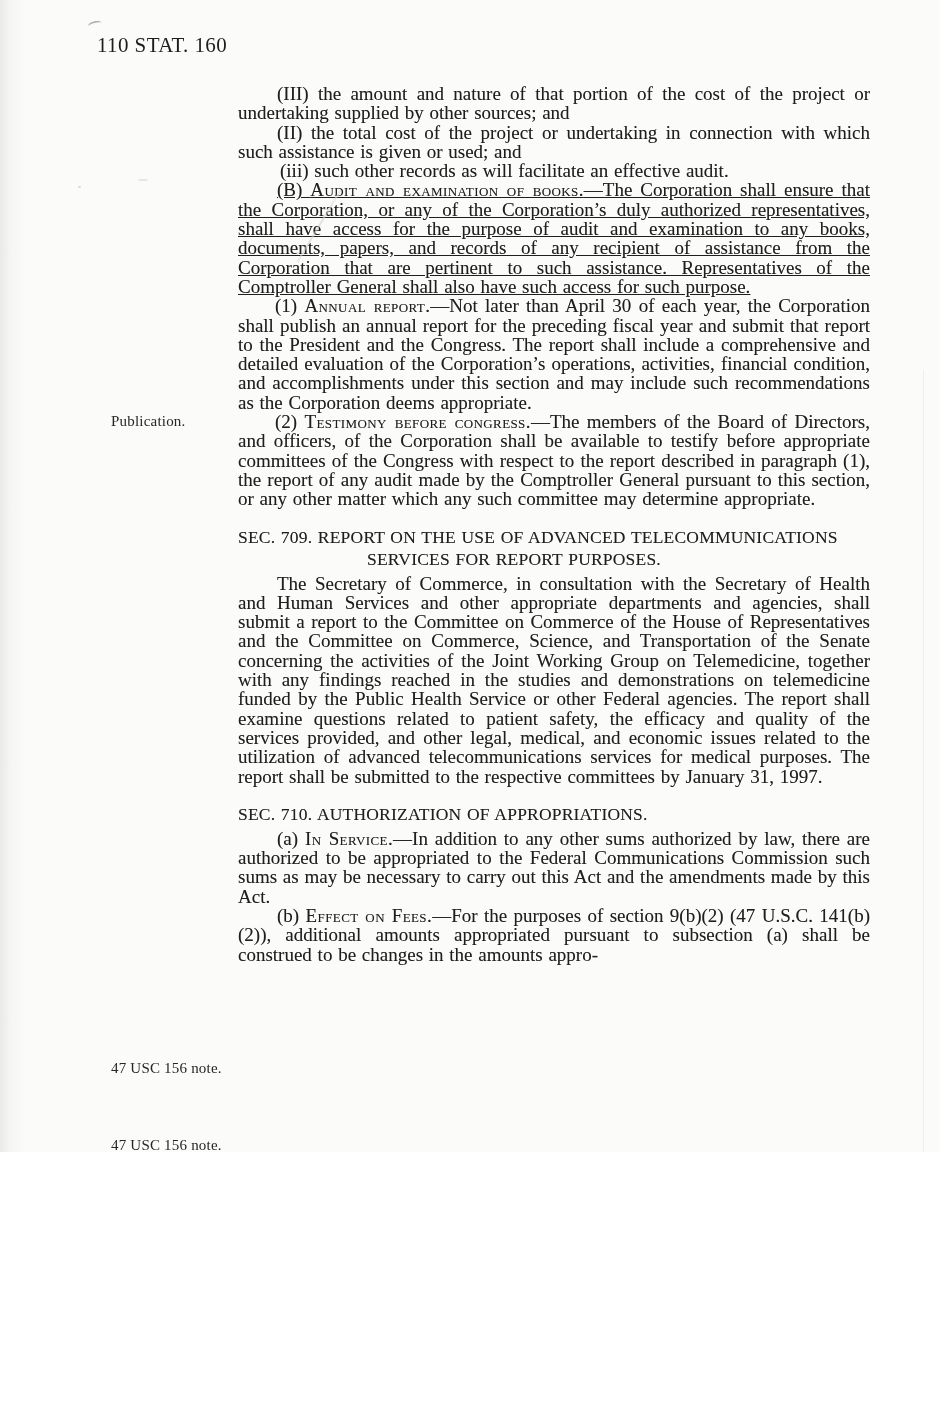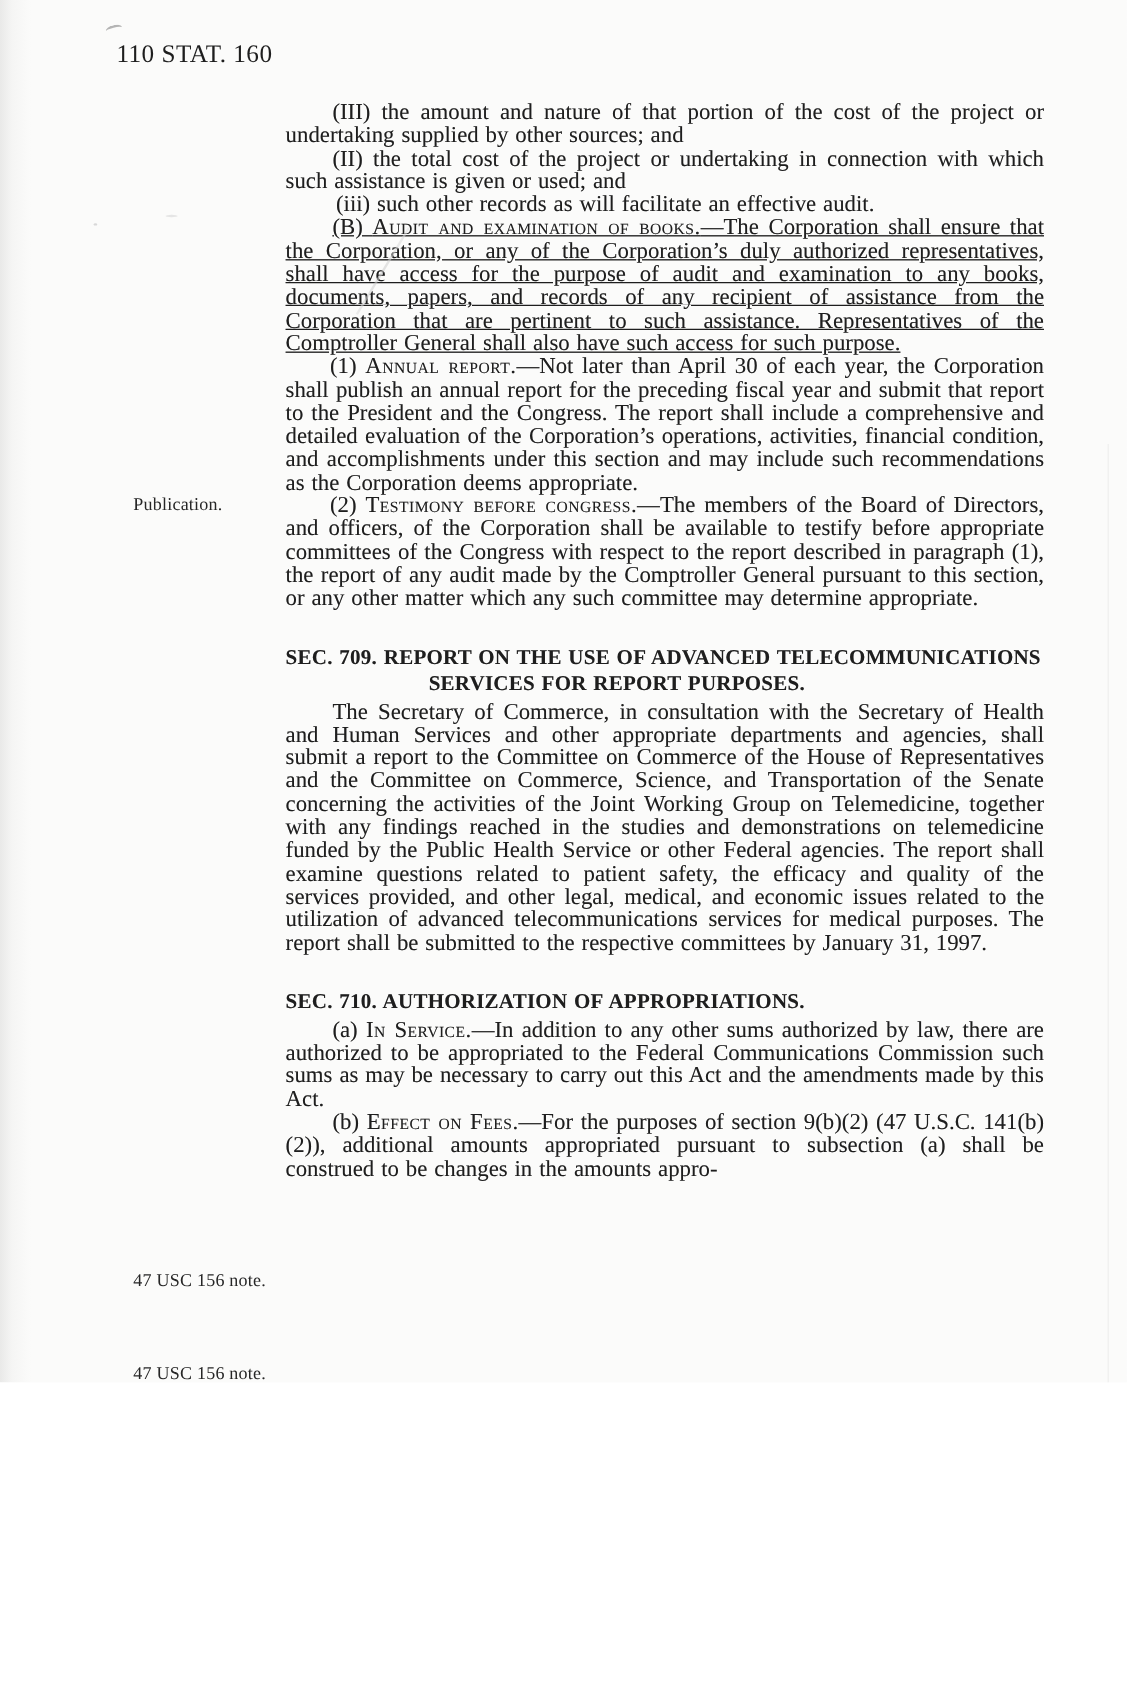--- a/index.html
+++ b/index.html
@@ -40,22 +40,22 @@
   }
   .statute-body p{margin:0;padding:0;}
   .lvl-ii  {margin-left:157px;text-indent:39px;}
   .lvl-iii {margin-left:119px;text-indent:42px;}
   .lvl-b   {margin-left:80px; text-indent:39px;text-decoration:underline;}
   .lvl-e   {margin-left:40px; text-indent:0;}
   .lvl-1   {margin-left:40px; text-indent:37px;}
   .lvl-body{margin-left:0;    text-indent:39px;}
   .sc{font-variant:small-caps;letter-spacing:0.4px;}
   .sec-heading{
-    font-weight:bold;font-size:17.5px;line-height:22px;
-    margin:27px 0 4px 0;text-align:left;text-indent:0;
+    font-weight:normal;font-size:17.5px;line-height:22px;
+    margin:17px 0 4px 0;text-align:left;text-indent:0;
     letter-spacing:0.2px;
   }
   .sec-heading .h-line2{text-align:center;padding-right:80px;}
   
   .ink-mark{
     position:absolute;left:88px;top:21px;width:14px;height:5px;
     border-top:2px solid #8f8f8f;border-radius:60%;
     transform:rotate(-14deg);opacity:0.65;
   }
   .dot-mark{position:absolute;width:3px;height:2px;background:#cfcfcf;border-radius:50%;opacity:.8;}

